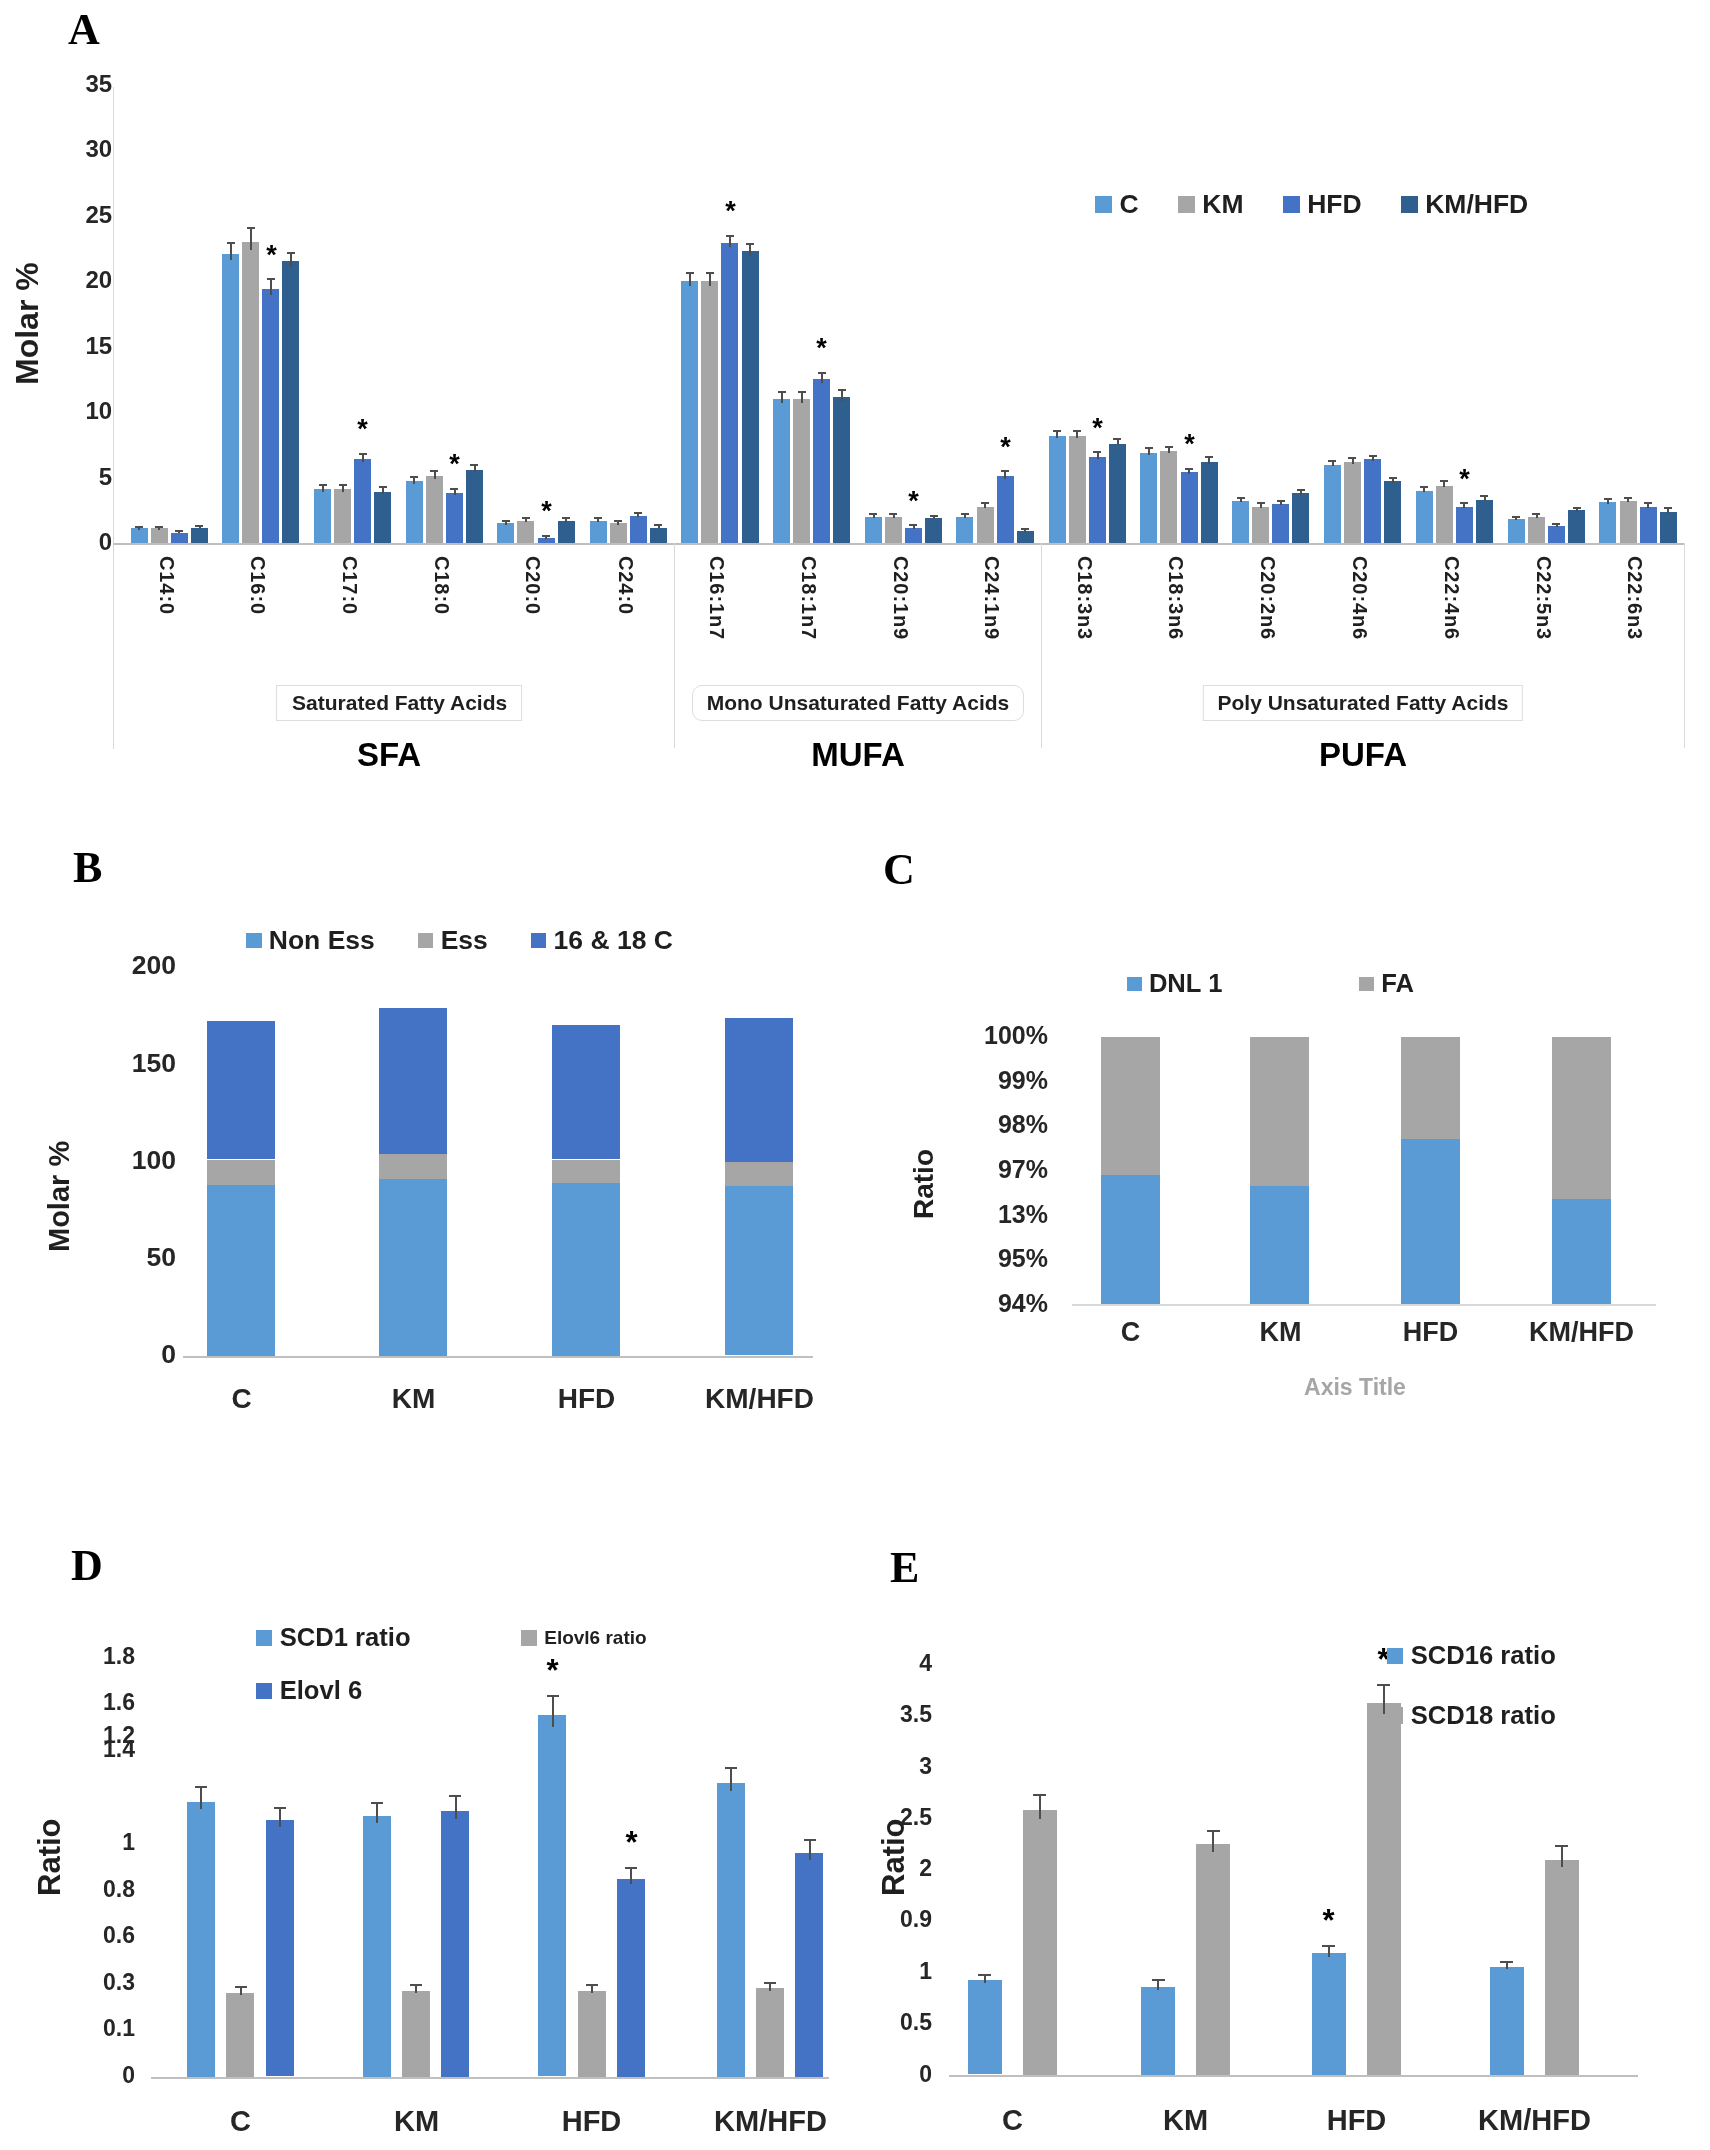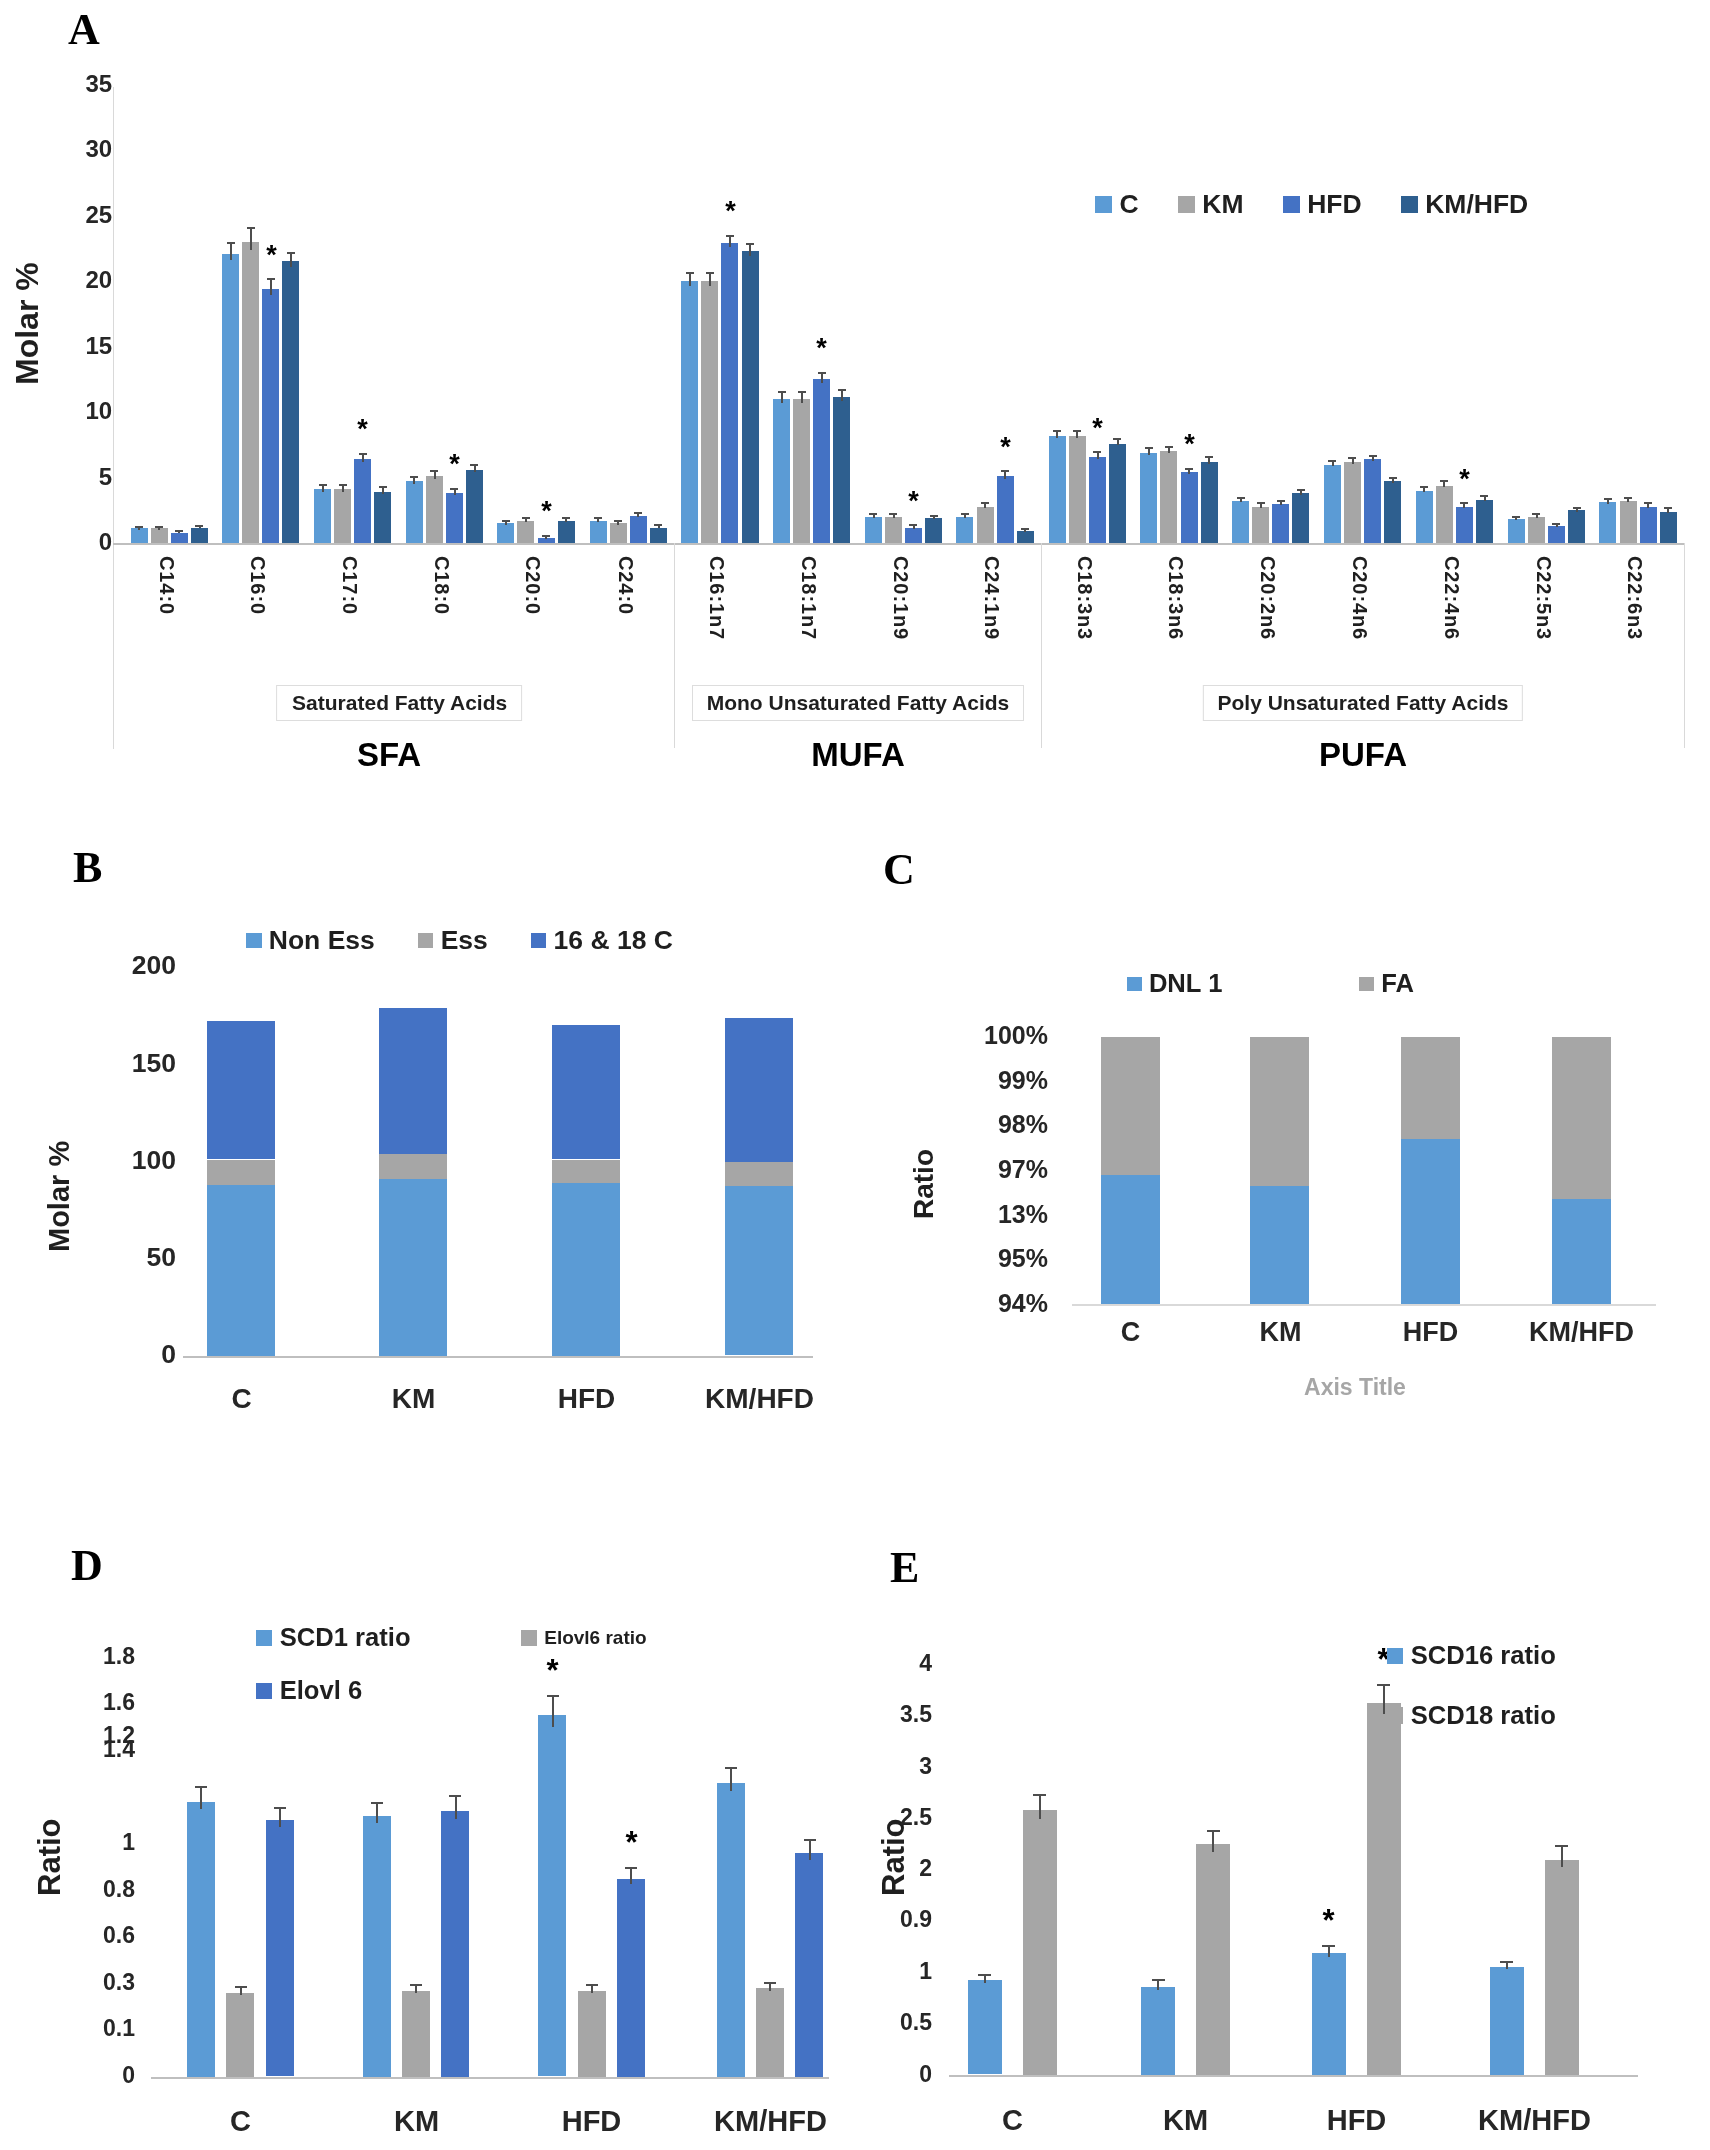--- a/index.html
+++ b/index.html
@@ -281,21 +281,21 @@
       <div class="vcat" style="left: 982px; top: 556px; height: 137px; font-size: 20px;">C24:1n9</div>
       <div class="vcat" style="left: 1075px; top: 556px; height: 137px; font-size: 20px;">C18:3n3</div>
       <div class="vcat" style="left: 1166px; top: 556px; height: 137px; font-size: 20px;">C18:3n6</div>
       <div class="vcat" style="left: 1258px; top: 556px; height: 137px; font-size: 20px;">C20:2n6</div>
       <div class="vcat" style="left: 1350px; top: 556px; height: 137px; font-size: 20px;">C20:4n6</div>
       <div class="vcat" style="left: 1442px; top: 556px; height: 137px; font-size: 20px;">C22:4n6</div>
       <div class="vcat" style="left: 1534px; top: 556px; height: 137px; font-size: 20px;">C22:5n3</div>
       <div class="vcat" style="left: 1625px; top: 556px; height: 137px; font-size: 20px;">C22:6n3</div>
       <div class="boxlab" style="left: 399px; top: 685px; font-size: 21px; padding-left: 15px;">Saturated Fatty Acids</div>
       <div class="abbr" style="left: 389px; top: 738px; font-size: 33px;">SFA</div>
-      <div class="boxlab" style="left: 858px; top: 685px; font-size: 21px;">Mono Unsaturated Fatty Acids</div>
+      <div class="boxlab" style="left: 858px; top: 685px; font-size: 21px; border-radius: 10px;">Mono Unsaturated Fatty Acids</div>
       <div class="abbr" style="left: 858px; top: 738px; font-size: 33px;">MUFA</div>
       <div class="boxlab" style="left: 1363px; top: 685px; font-size: 21px;">Poly Unsaturated Fatty Acids</div>
       <div class="abbr" style="left: 1363px; top: 738px; font-size: 33px;">PUFA</div>
       <div class="divider" style="left: 674px; top: 543px; width: 1.4px; height: 205px;"></div>
       <div class="divider" style="left: 1041px; top: 543px; width: 1.4px; height: 205px;"></div>
       <div class="divider" style="left: 1684px; top: 543px; width: 1.4px; height: 205px;"></div>
       <div class="legend" style="left: 1095px; top: 191px; gap: 39px;">
         <div class="item">
           <div class="sw" style="width: 17.3px; height: 17.3px; background: rgb(91, 155, 213);"></div>
           <div class="lab" style="font-size: 26.5px;">C</div>

